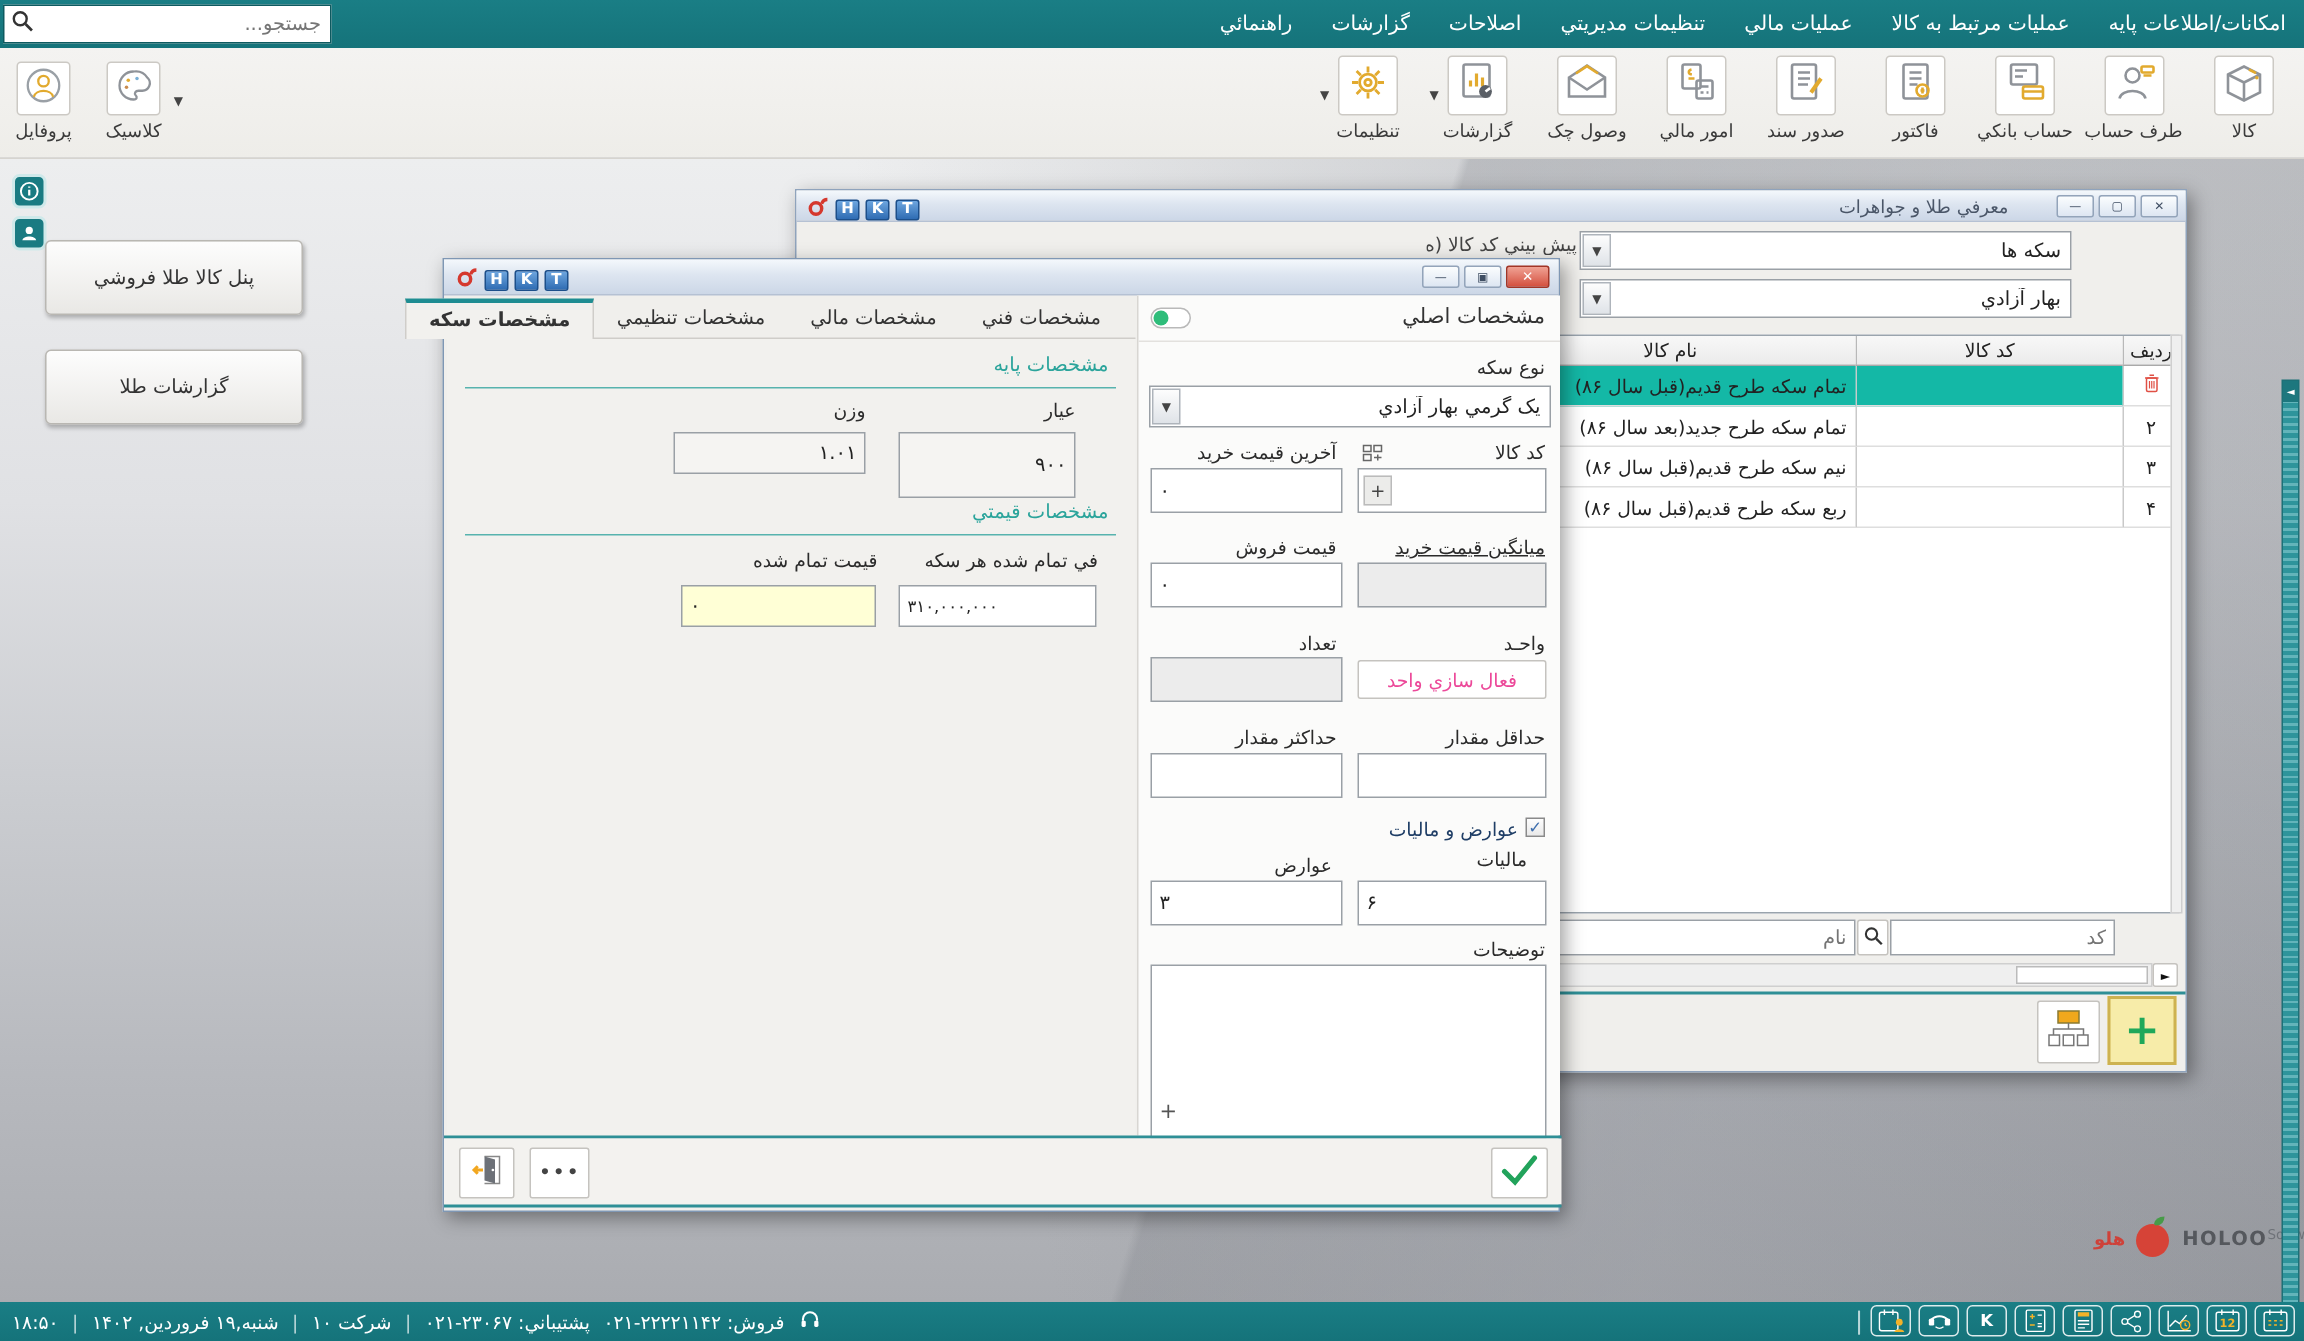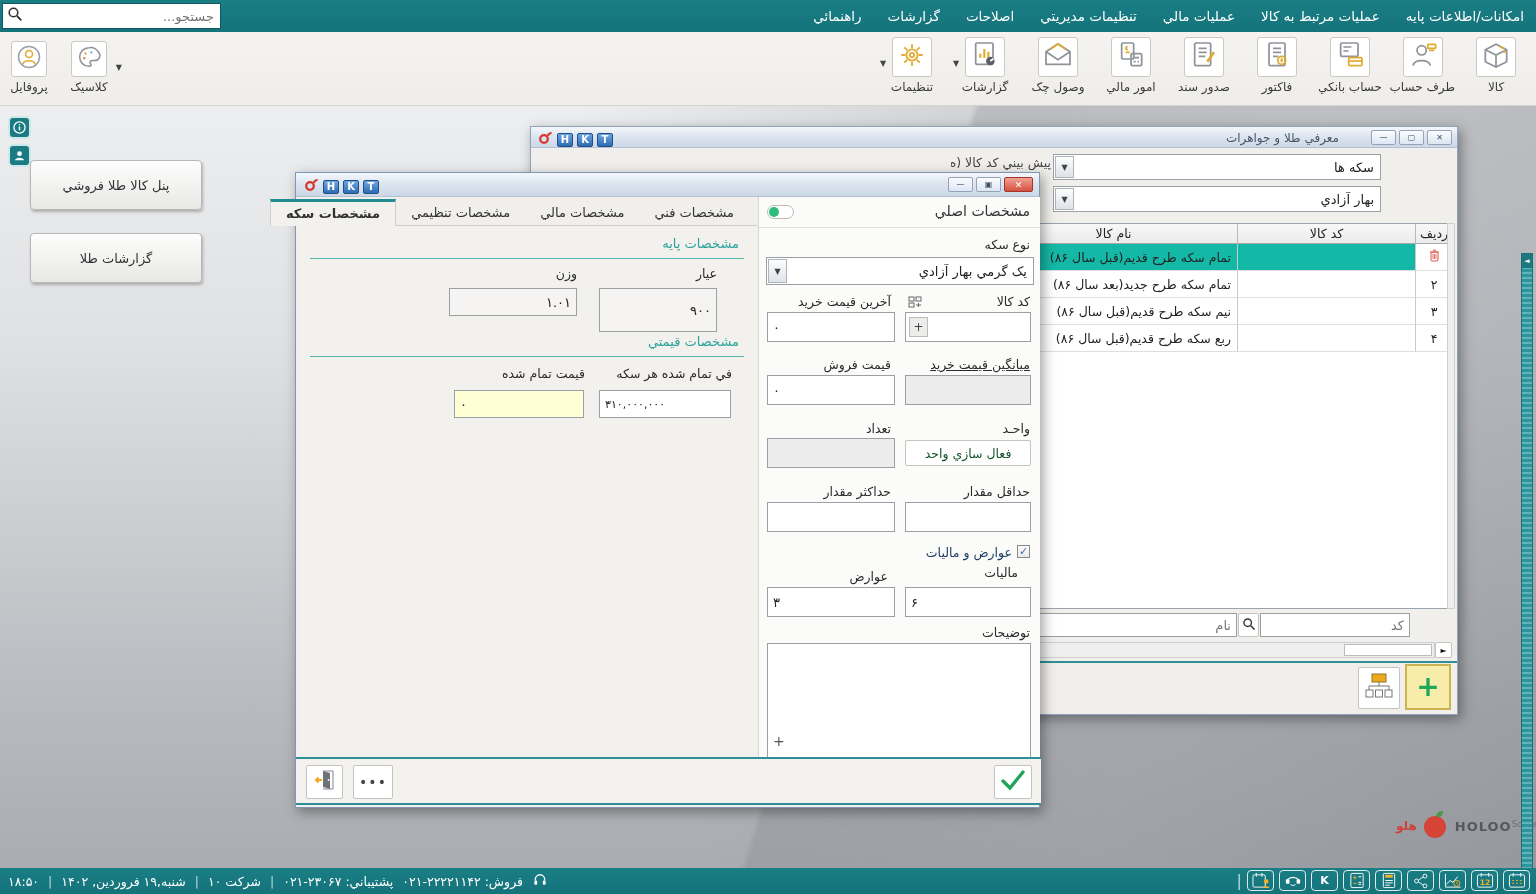--- a/index.html
+++ b/index.html
@@ -431,21 +431,21 @@
         </div>
         <input class="inp" style="left: 8px; top: 115px; width: 128px; height: 30px; direction: ltr; text-align: left;" value="۰">
 
         <span class="lbl" style="right:10px;top:160px;text-decoration:underline;">ميانگين قيمت خريد</span>
         <span class="lbl" style="right:149px;top:160px;">قيمت فروش</span>
         <div class="inp dis" style="left:146px;top:178px;width:126px;height:30px;"></div>
         <input class="inp" style="left: 8px; top: 178px; width: 128px; height: 30px; direction: ltr; text-align: left;" value="۰">
 
         <span class="lbl" style="right:10px;top:224px;">واحـد</span>
         <span class="lbl" style="right:149px;top:224px;">تعداد</span>
-        <div class="sqbtn" style="left:146px;top:243px;width:126px;height:26px;font-size:12.5px;color:#14532d;">
+        <div class="sqbtn" style="left:146px;top:243px;width:126px;height:26px;font-size:12.5px;color:#ec4899;">
           <span>فعال سازي واحد</span>
         </div>
         <div class="inp dis" style="left:8px;top:241px;width:128px;height:30px;"></div>
 
         <span class="lbl" style="right:10px;top:287px;">حداقل مقدار</span>
         <span class="lbl" style="right:149px;top:287px;">حداکثر مقدار</span>
         <input class="inp" style="left: 146px; top: 305px; width: 126px; height: 30px;">
         <input class="inp" style="left: 8px; top: 305px; width: 128px; height: 30px;">
 
         <span class="checkbox" style="right:10px;top:348px;">✓</span>

